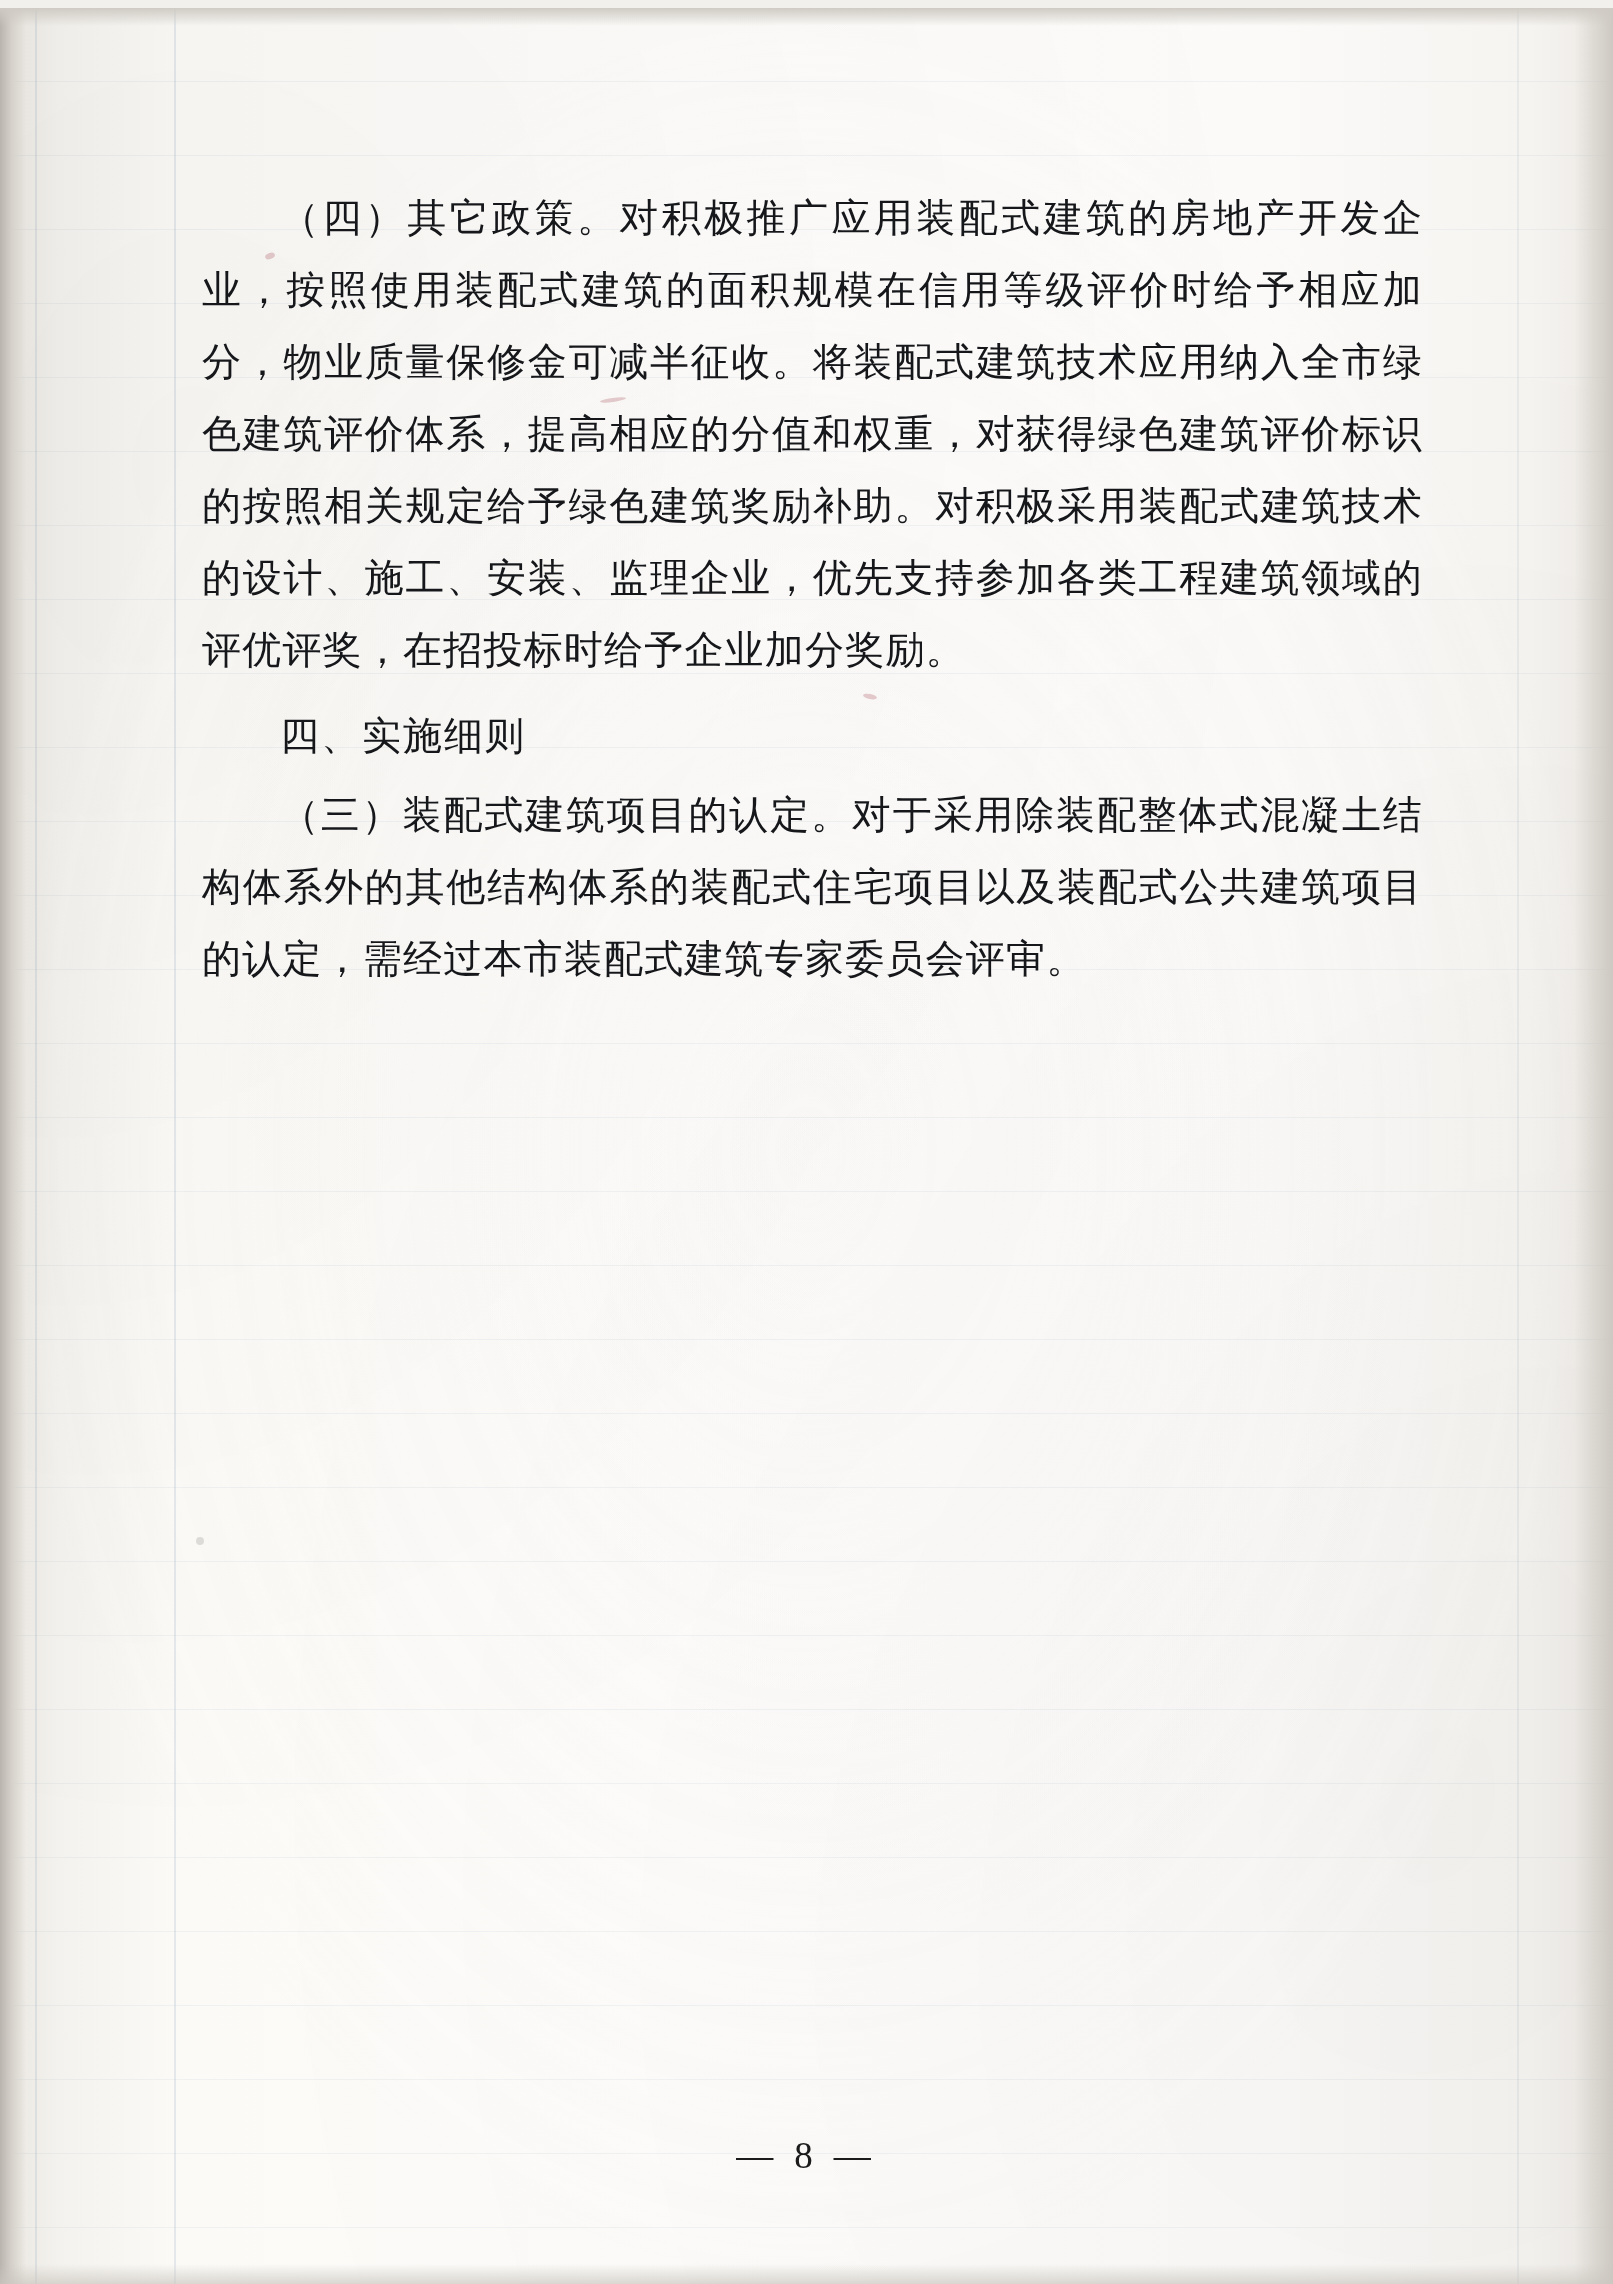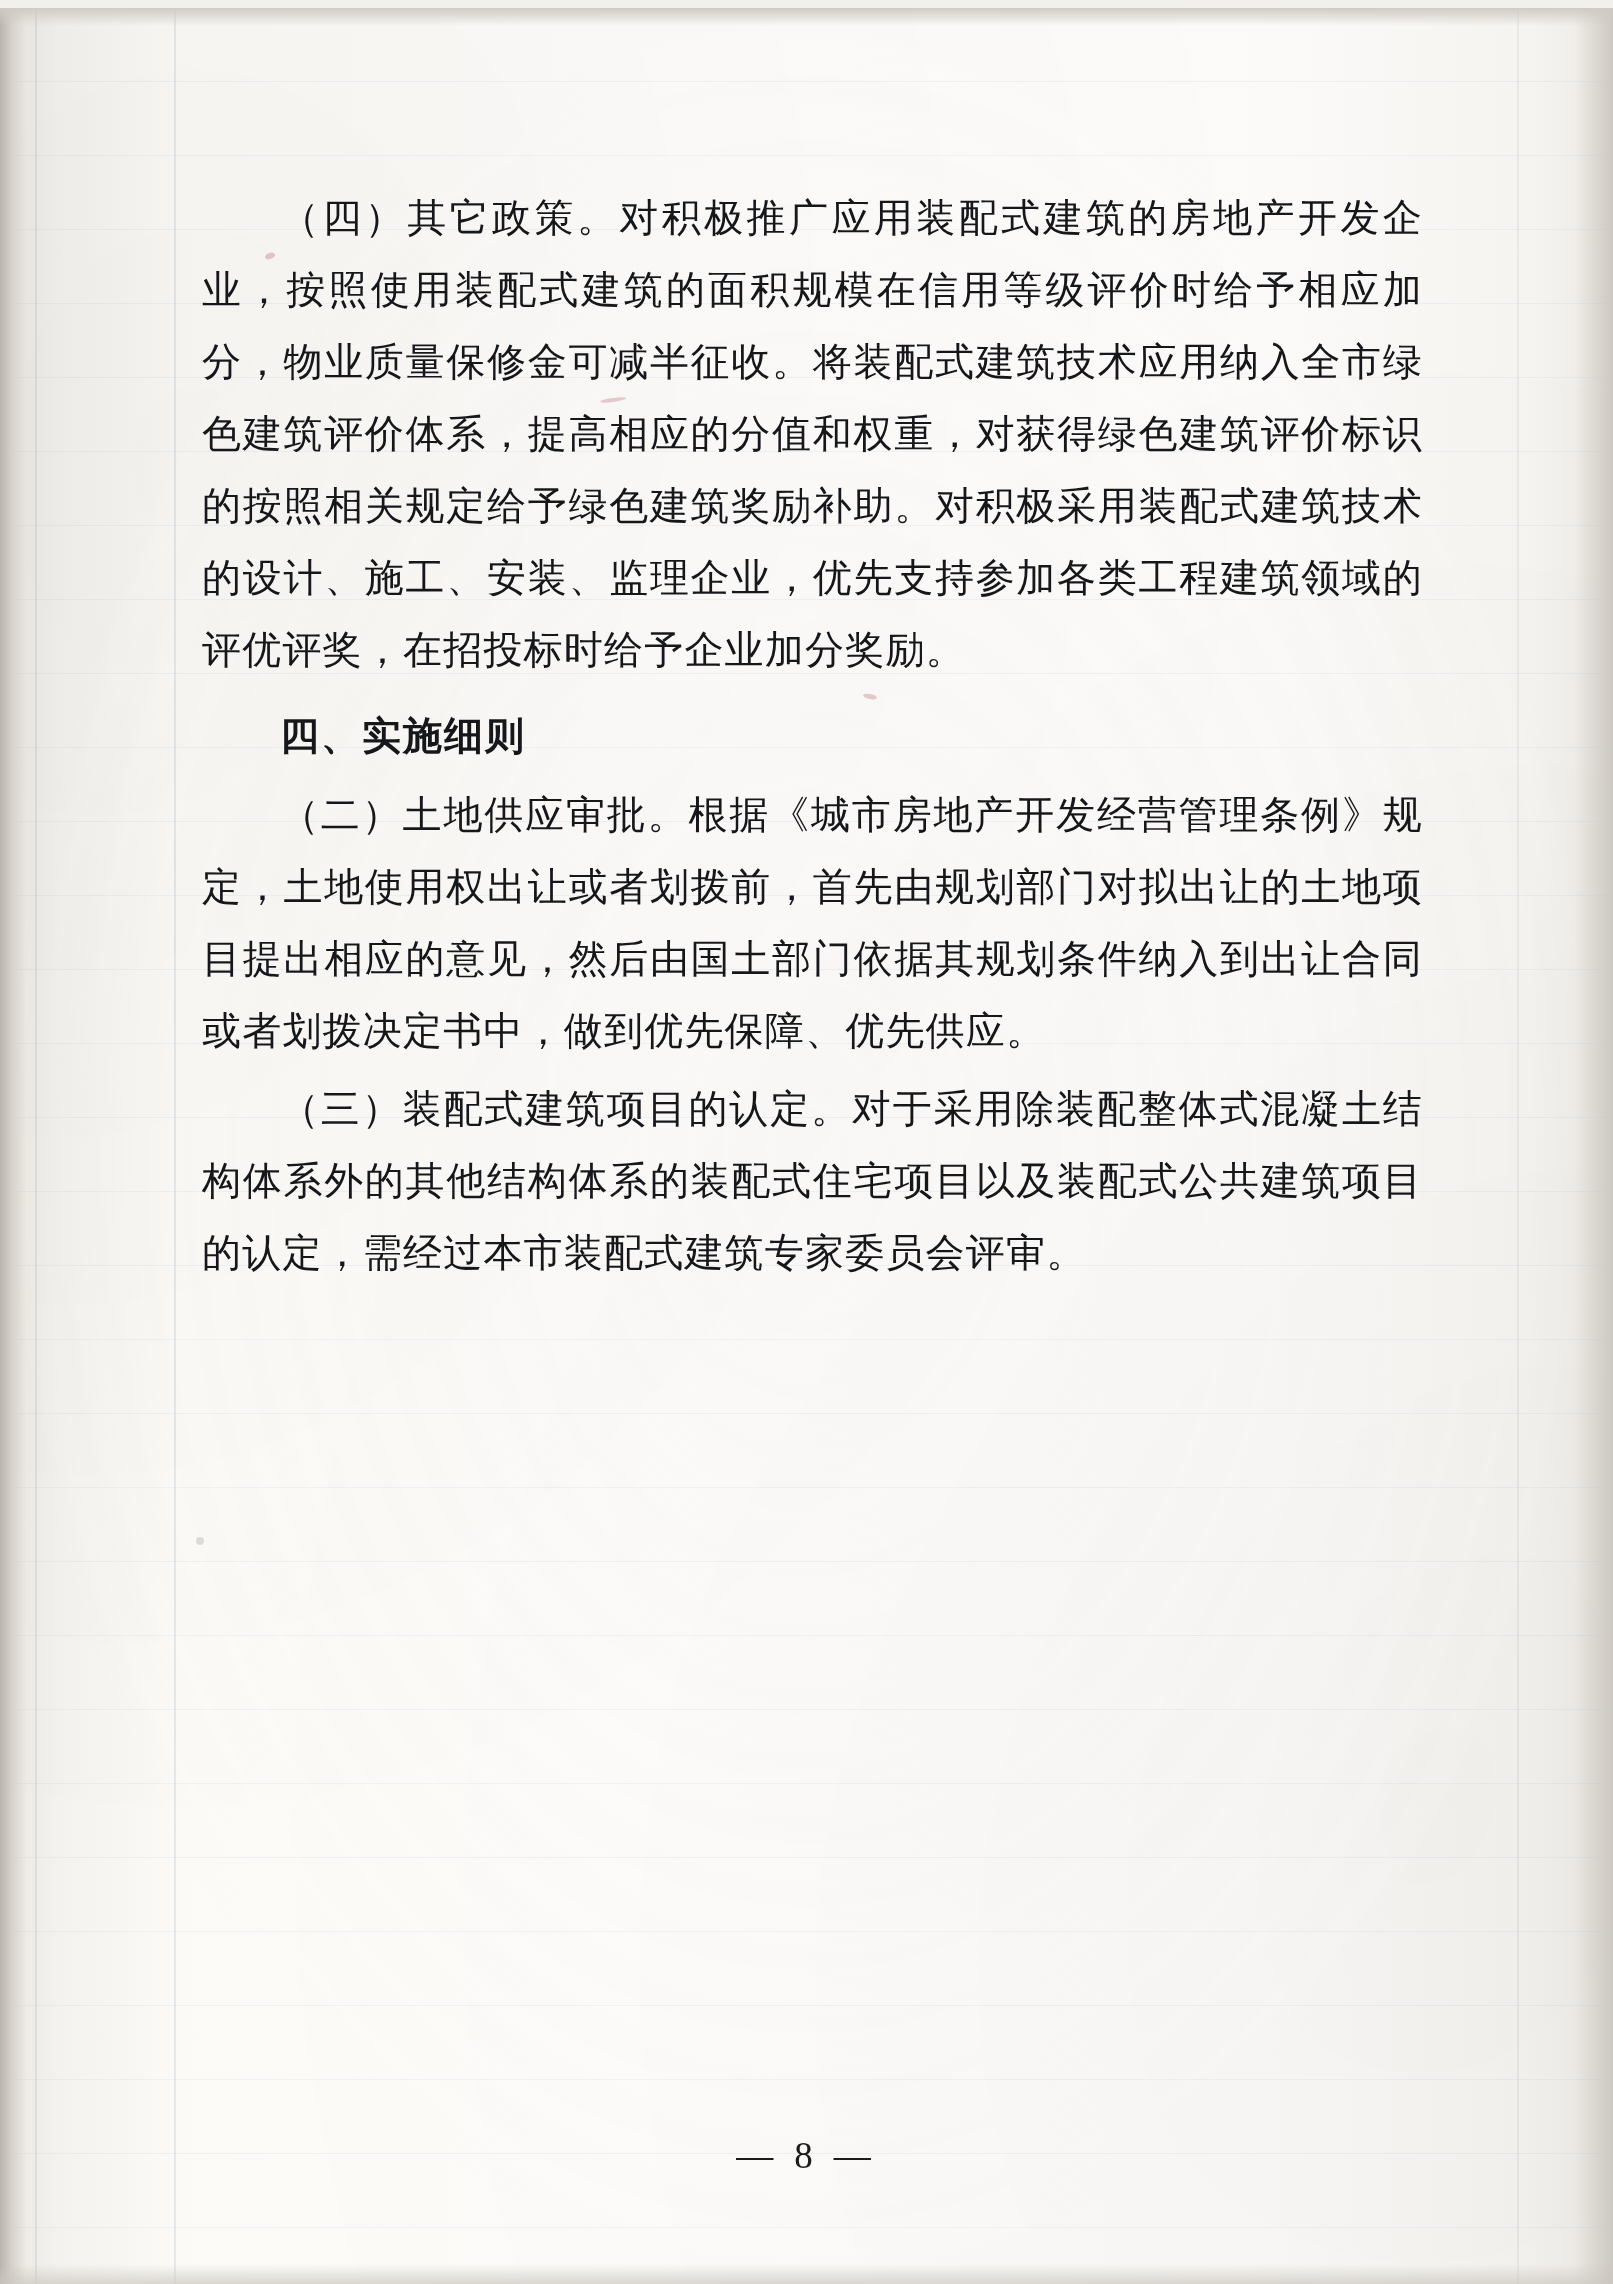--- a/index.html
+++ b/index.html
@@ -99,21 +99,21 @@
     line-height: 72px;
     letter-spacing: 1.2px;
     text-align: justify;
     text-justify: inter-ideograph;
     color: #15171a;
   }
   p.indent {
     text-indent: 78px;
   }
   .section-head {
-    font-weight: bold;
+    font-weight: normal;
     text-indent: 78px;
     letter-spacing: 2px;
     margin-top: 13.7px;
     margin-bottom: 7.8px;
   }
   .page-number {
     position: absolute;
     bottom: 116px;
     left: 0;
     width: 100%;
@@ -151,19 +151,18 @@
   <div class="scan-edge-bottom"></div>
 
   <div class="ink-mark m1"></div>
   <div class="ink-mark m2"></div>
   <div class="ink-mark m3"></div>
   <div class="ink-mark m4"></div>
 
   <div class="content">
     <p class="indent">（四）其它政策。对积极推广应用装配式建筑的房地产开发企业，按照使用装配式建筑的面积规模在信用等级评价时给予相应加分，物业质量保修金可减半征收。将装配式建筑技术应用纳入全市绿色建筑评价体系，提高相应的分值和权重，对获得绿色建筑评价标识的按照相关规定给予绿色建筑奖励补助。对积极采用装配式建筑技术的设计、施工、安装、监理企业，优先支持参加各类工程建筑领域的评优评奖，在招投标时给予企业加分奖励。</p>
     <p class="section-head">四、实施细则</p>
-    <p class="indent">（二）土地供应审批。根据《城市房地产开发经营管理条例》规定，土地使用权出让或者划拨前，首先由规划部门对拟出让的土地项目提出相应的意见，然后由国土部门依据其规划条件纳入到出让合同或者划拨决定书中，做到优先保障、优先供应。</p>
     <p class="indent">（三）装配式建筑项目的认定。对于采用除装配整体式混凝土结构体系外的其他结构体系的装配式住宅项目以及装配式公共建筑项目的认定，需经过本市装配式建筑专家委员会评审。</p>
   </div>
 
   <div class="page-number">— 8 —</div>
 </div>
 
 
 </body></html>

